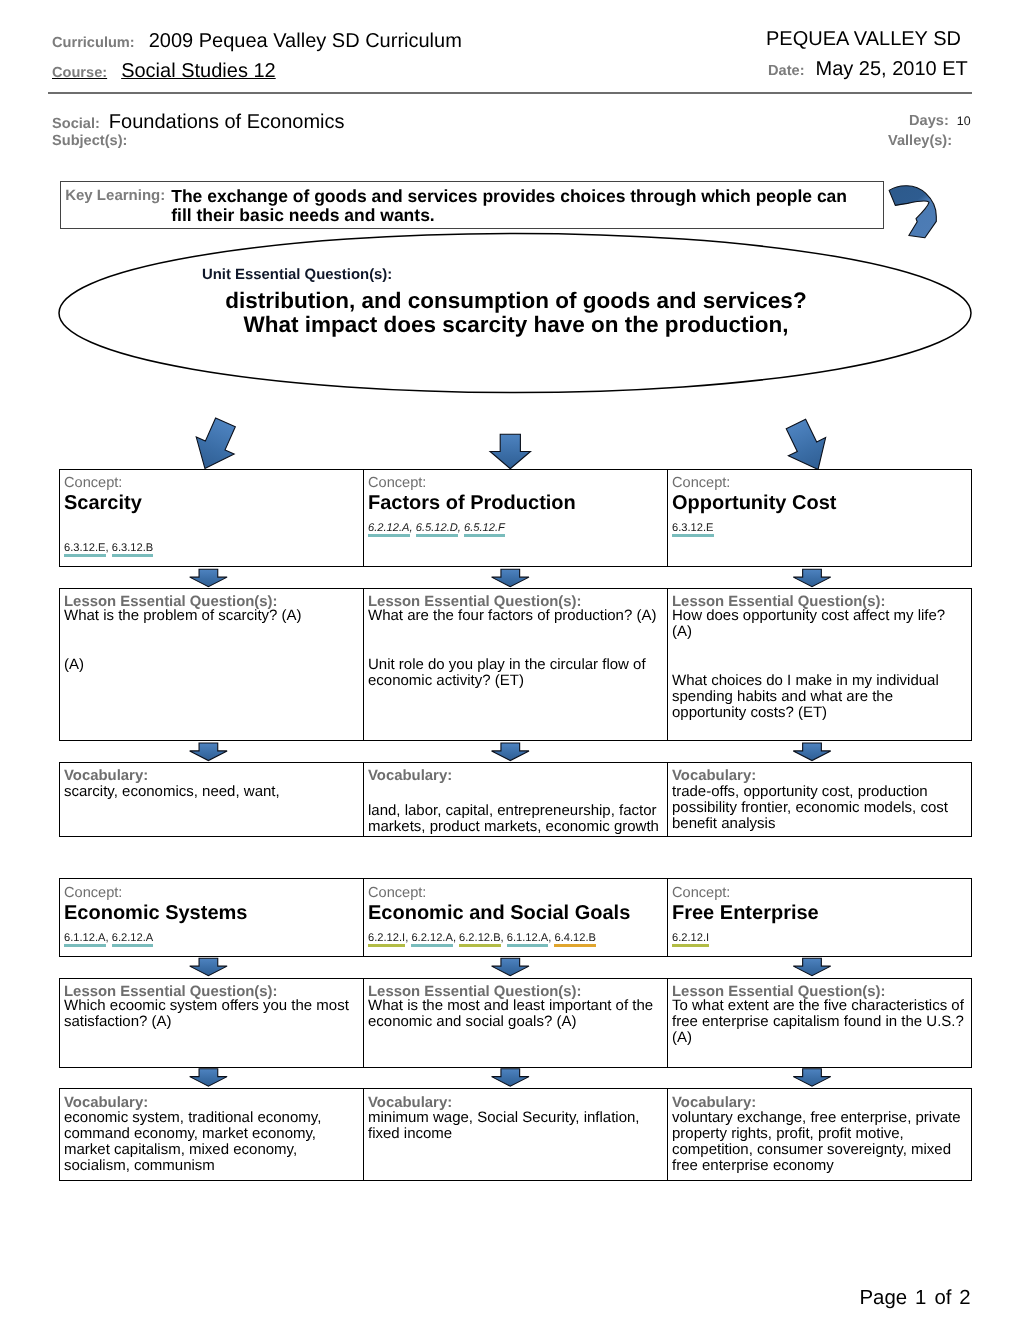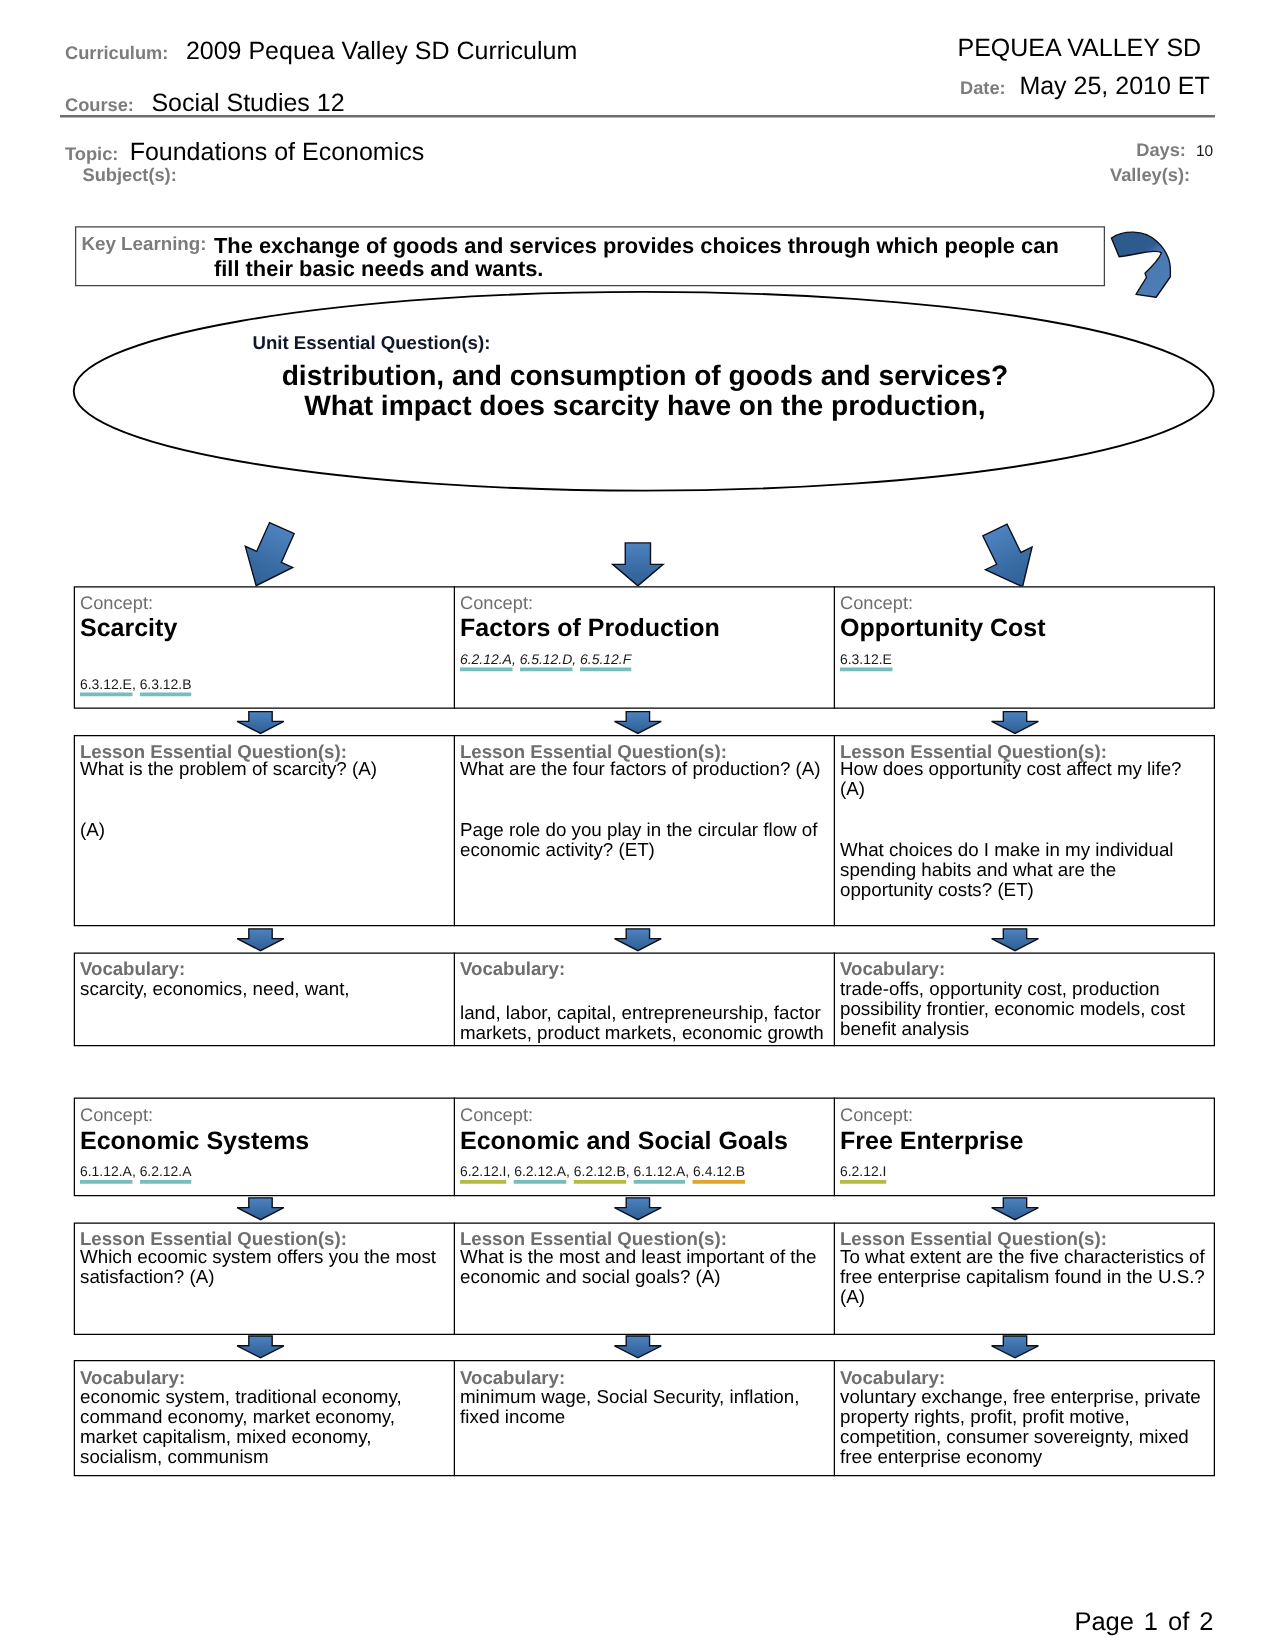--- a/index.html
+++ b/index.html
@@ -45,36 +45,36 @@
   .footer { position:absolute; font-size:20.4px; color:#000; white-space:nowrap; word-spacing:2.3px; }
 </style>
 </head>
 <body>
 
 <div class="page">
 
   <div class="hdr-row" style="left:52px; top:31px;">
     <span class="lbl">Curriculum:</span><span class="val" style="margin-left:14px;">2009 Pequea Valley SD Curriculum</span>
   </div>
-  <div class="hdr-row" style="left:52px; top:73px;">
+  <div class="hdr-row" style="left:52px; top:61px;text-decoration:underline;">
     <span class="lbl">Course:</span><span class="val" style="margin-left:14px;">Social Studies 12</span>
   </div>
   <div class="hdr-row" style="left:766px; top:28.5px;">
     <span class="val">PEQUEA VALLEY SD</span>
   </div>
   <div class="hdr-row" style="left:768px; top:58.8px;">
     <span class="lbl">Date:</span><span class="val" style="margin-left:11px;">May 25, 2010 ET</span>
   </div>
 
   <div class="rule" style="left:48px; top:92.2px; width:924px;"></div>
 
   <div class="hdr-row" style="left:52px; top:111.5px;">
-    <span class="lbl">Topic:</span><span class="val" style="margin-left:9px;">Foundations of Economics</span>
-  </div>
-  <div class="hdr-row" style="left:52px; top:132.5px;margin-left:14px;">
+    <span class="lbl">Social:</span><span class="val" style="margin-left:9px;">Foundations of Economics</span>
+  </div>
+  <div class="hdr-row" style="left:52px; top:132.5px;">
     <span class="lbl">Subject(s):</span>
   </div>
   <div class="hdr-row" style="left:909px; top:113px;">
     <span class="lbl">Days:</span><span style="margin-left:8px; font-size:12.4px; color:#1a1a1a;">10</span>
   </div>
   <div class="hdr-row" style="left:888px; top:132.5px;">
     <span class="lbl">Valley(s):</span>
   </div>
 
   <div class="kl-box" style="left:60px; top:181px; width:824px; height:47.5px;"></div>
@@ -166,21 +166,21 @@
       <div class="blk-lbl" style="left:64px; top:769.1999999999999px;">Vocabulary:</div>
       <div class="blk-txt" style="left:64px; top:783.5999999999999px; width:293px;">scarcity, economics, need, want,</div>
       <div class="c-lbl" style="left:368px; top:476.3px;">Concept:</div>
       <div class="c-title" style="left:368px; top:493.3px;">Factors of Production</div>
       <div class="std" style="left:368px; top:522.9px;font-style:italic;"><u style="--ul: #79bcbc;">6.2.12.A</u>, <u style="--ul: #79bcbc;">6.5.12.D</u>, <u style="--ul: #79bcbc;">6.5.12.F</u></div>
       <div class="blk-lbl" style="left:368px; top:595.3px;">Lesson Essential Question(s):</div>
       <div class="blk-txt" style="left:368px; top:608.4px; width:293px;">
         <div>What are the four factors of production? (A)</div>
         <div>&nbsp;</div>
         <div>&nbsp;</div>
-        <div>Page role do you play in the circular flow of economic activity? (ET)</div>
+        <div>Unit role do you play in the circular flow of economic activity? (ET)</div>
       </div>
       <div class="blk-lbl" style="left:368px; top:769.1999999999999px;">Vocabulary:</div>
       <div class="blk-txt" style="left:368px; top:803px; width:293px;">land, labor, capital, entrepreneurship, factor markets, product markets, economic growth</div>
       <div class="c-lbl" style="left:672px; top:476.3px;">Concept:</div>
       <div class="c-title" style="left:672px; top:493.3px;">Opportunity Cost</div>
       <div class="std" style="left:672px; top:522.9px;"><u style="--ul: #79bcbc;">6.3.12.E</u></div>
       <div class="blk-lbl" style="left:672px; top:595.3px;">Lesson Essential Question(s):</div>
       <div class="blk-txt" style="left:672px; top:608.4px; width:294px;">
         <div>How does opportunity cost affect my life? (A)</div>
         <div>&nbsp;</div>

